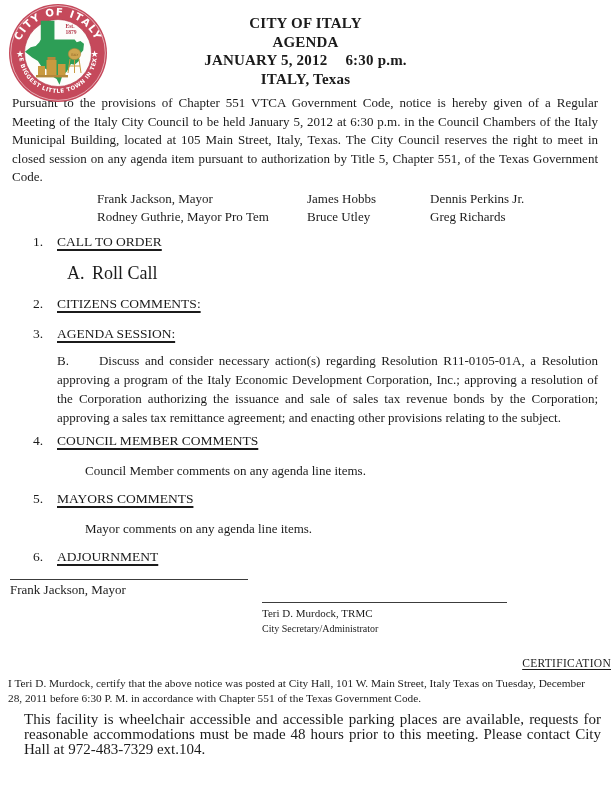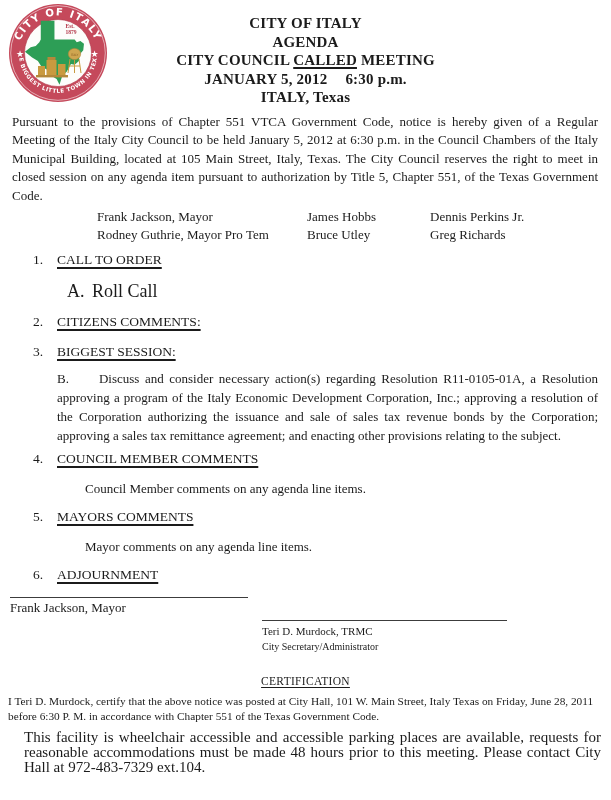--- a/index.html
+++ b/index.html
@@ -36,21 +36,21 @@
   .note{margin:12px 0 0 85px;font-size:13px;line-height:18px;}
   .i4{margin-top:5px;} .i5{margin-top:10px;} .i6{margin-top:10px;}
   
   .sig-line-left{margin:13px 0 0 10px;width:238px;border-top:1.5px solid #3c3c3c;}
   .mayor-name{margin:2px 0 0 10px;font-size:13px;line-height:16px;}
   .attest{margin:18px 0 0 262px;font-size:13px;line-height:18px;}
   .sig-line-right{margin:4px 0 0 262px;width:245px;border-top:1.5px solid #3c3c3c;}
   .sec-name{margin:2px 0 0 262px;font-size:11px;line-height:16px;}
   .sec-title{margin:0 0 0 262px;font-size:10px;line-height:16px;}
   
-  .cert-heading{margin-top:20px;text-align:center;font-size:11.5px;letter-spacing:.3px;
+  .cert-heading{margin-top:20px;text-align:right;font-size:11.5px;letter-spacing:.3px;
     text-decoration:underline;text-underline-offset:2px;}
   .cert-body{margin:7px 14px 0 8px;font-size:11.3px;line-height:15px;}
   .cert-access{margin:6px 10px 0 24px;font-size:15px;line-height:15px;text-align:justify;}
 </style>
 </head>
 <body>
 
 <div class="page">
 
   <svg class="seal" viewBox="0 0 100 100">
@@ -90,21 +90,20 @@
       <textPath href="#arcBottom" startOffset="50%" text-anchor="middle">THE BIGGEST LITTLE TOWN IN TEXAS</textPath>
     </text>
 
     <text x="8" y="53.5" font-size="9" fill="#ffffff" font-family="'DejaVu Sans',sans-serif">★</text>
     <text x="82.5" y="53.5" font-size="9" fill="#ffffff" font-family="'DejaVu Sans',sans-serif">★</text>
   </svg>
 
   <div class="title-block">
     <div class="title-line">CITY OF ITALY</div>
     <div class="title-line">AGENDA</div>
-    <div class="title-line"><span>CITY COUNCIL </span><span class="u">CALLED</span><span> MEETING</span></div>
     <div class="title-line"><span>JANUARY 5, 2012</span><span class="time-gap"></span><span>6:30 p.m.</span></div>
     <div class="title-line">ITALY, Texas</div>
   </div>
 
   <p class="notice">Pursuant to the provisions of Chapter 551 VTCA Government Code, notice is hereby given of a Regular Meeting of the Italy City Council to be held January 5, 2012 at 6:30 p.m. in the Council Chambers of the Italy Municipal Building, located at 105 Main Street, Italy, Texas.  The City Council reserves the right to meet in closed session on any agenda item pursuant to authorization by Title 5, Chapter 551, of the Texas Government Code.</p>
 
   <div class="officials">
     <div class="off-col">
       <div>Frank Jackson, Mayor</div>
       <div>Rodney Guthrie, Mayor Pro Tem</div>
@@ -124,21 +123,21 @@
   </div>
   <div class="sub-inline">
     <span class="lbl">A.</span><span>Roll Call</span>
   </div>
 
   <div class="agenda-item mt2">
     <span class="num">2.</span><span class="ttl">CITIZENS COMMENTS:</span>
   </div>
 
   <div class="agenda-item mt3">
-    <span class="num">3.</span><span class="ttl">BIGGEST SESSION:</span>
+    <span class="num">3.</span><span class="ttl">AGENDA SESSION:</span>
   </div>
   <div class="sub-para">
     <span class="lbl">B.</span><span class="b-gap"></span><span>Discuss and consider necessary action(s) regarding Resolution R11-0105-01A, a Resolution approving a program of the Italy Economic Development Corporation, Inc.; approving a resolution of the Corporation authorizing the issuance and sale of sales tax revenue bonds by the Corporation; approving a sales tax remittance agreement; and enacting other provisions relating to the subject.</span>
   </div>
 
   <div class="agenda-item i4">
     <span class="num">4.</span><span class="ttl">COUNCIL MEMBER COMMENTS</span>
   </div>
   <div class="note">Council Member comments on any agenda line items.</div>
 
@@ -152,16 +151,16 @@
   </div>
 
   <div class="sig-line-left"></div>
   <div class="mayor-name">Frank Jackson, Mayor</div>
 
   <div class="sig-line-right"></div>
   <div class="sec-name">Teri D. Murdock, TRMC</div>
   <div class="sec-title">City Secretary/Administrator</div>
 
   <div class="cert-heading">CERTIFICATION</div>
-  <p class="cert-body">I Teri D. Murdock, certify that the above notice was posted at City Hall, 101 W. Main Street, Italy Texas on Friday, June 28, 2011 before 6:30 P. M. in accordance with Chapter 551 of the Texas Government Code.</p>
+  <p class="cert-body">I Teri D. Murdock, certify that the above notice was posted at City Hall, 101 W. Main Street, Italy Texas on Tuesday, December 28, 2011 before 6:30 P. M. in accordance with Chapter 551 of the Texas Government Code.</p>
   <p class="cert-access">This facility is wheelchair accessible and accessible parking places are available, requests for reasonable accommodations must be made 48 hours prior to this meeting.  Please contact City Hall at 972-483-7329 ext.104.</p>
 
 </div>
 
 </body></html>

